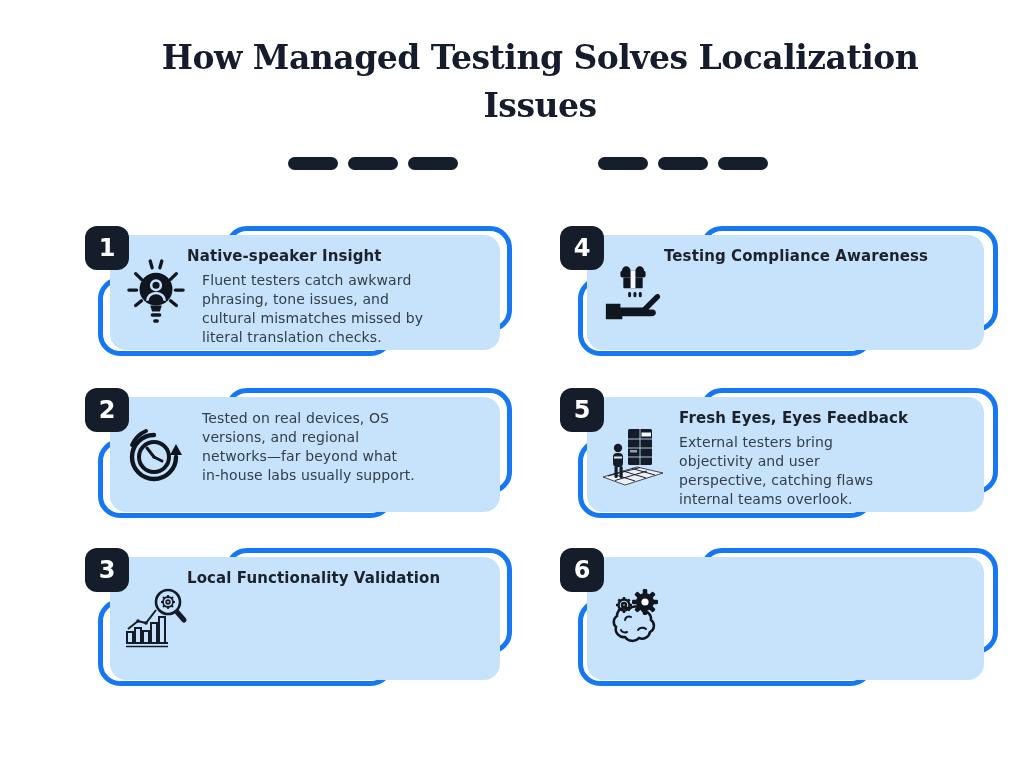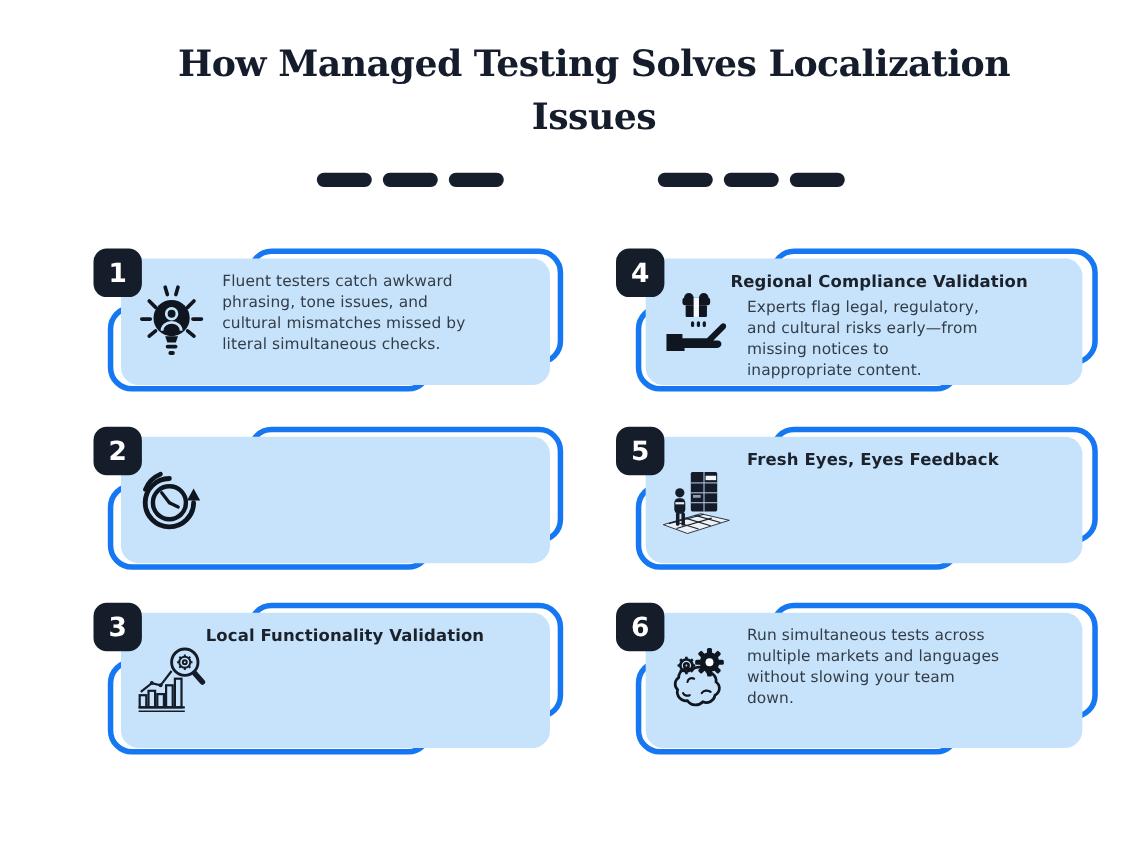--- a/index.html
+++ b/index.html
@@ -82,44 +82,49 @@
           </g>
           <circle cx="32" cy="33" r="17" fill="#10161F"></circle>
           <circle cx="32" cy="29" r="5" fill="none" stroke="#C7E3FB" stroke-width="2.6"></circle>
           <path d="M23 45 a9 8 0 0 1 18 0" fill="none" stroke="#C7E3FB" stroke-width="2.6"></path>
           <path d="M26 50 L38 50 L36 56 L28 56 Z" fill="#10161F"></path>
           <rect x="26.5" y="58" width="11" height="3.6" rx="1.8" fill="#10161F"></rect>
           <rect x="29" y="64" width="6" height="3.6" rx="1.8" fill="#10161F"></rect>
         </svg>
       </div>
       <div class="text">
+        <div class="card-title">Native-speaker Insight</div>
         <div class="card-body">Fluent testers catch awkward
 phrasing, tone issues, and
 cultural mismatches missed by
-literal simultaneous checks.</div>
+literal translation checks.</div>
       </div>
     </div>
   </div>
 
   <div class="card c2 indent">
     <div class="outline tr"></div>
     <div class="outline bl"></div>
     <div class="badge">2</div>
     <div class="fill">
       <div class="icon-wrap">
         <svg width="64" height="64" viewBox="0 0 64 64" fill="none">
           <circle cx="30" cy="34" r="15" stroke="#10161F" stroke-width="4"></circle>
           <line x1="30" y1="34" x2="23" y2="25" stroke="#10161F" stroke-width="3" stroke-linecap="round"></line>
           <line x1="30" y1="34" x2="38" y2="38" stroke="#10161F" stroke-width="3" stroke-linecap="round"></line>
           <path d="M30 12 A22 22 0 1 0 52 34" stroke="#10161F" stroke-width="4.4" stroke-linecap="round"></path>
           <path d="M8 22 A26 26 0 0 1 22 8" stroke="#10161F" stroke-width="4" stroke-linecap="round"></path>
           <polygon points="46,32 58,32 52,21" fill="#10161F"></polygon>
         </svg>
       </div>
       <div class="text">
+        <div class="card-body">Tested on real devices, OS
+versions, and regional
+networks—far beyond what
+in-house labs usually support.</div>
       </div>
     </div>
   </div>
 
   <div class="card c3 tall indent">
     <div class="outline tr"></div>
     <div class="outline bl"></div>
     <div class="badge">3</div>
     <div class="fill">
       <div class="icon-wrap">
@@ -170,25 +175,21 @@
           <rect x="19" y="8" width="26" height="7" rx="2" fill="#10161F"></rect>
           <rect x="22" y="15" width="20" height="11" rx="1" fill="#10161F"></rect>
           <rect x="29.5" y="8" width="5" height="18" fill="#F4F8FC"></rect>
           <rect x="27" y="30" width="3" height="5.5" rx="1.5" fill="#10161F"></rect>
           <rect x="32.5" y="30" width="3" height="5.5" rx="1.5" fill="#10161F"></rect>
           <rect x="38" y="30" width="3" height="5.5" rx="1.5" fill="#10161F"></rect>
           <path d="M4 42 L19 42 L19 46 L42 46 L55 33 C58 30 62 34 59 37 L48 48 L52 48 C57 48 57 55 51 55 L21 55 L21 58 L4 58 Z" fill="#10161F"></path>
         </svg>
       </div>
       <div class="text">
-        <div class="card-title">Regional Compliance Validation</div>
-        <div class="card-body">Experts flag legal, regulatory,
-and cultural risks early—from
-missing notices to
-inappropriate content.</div>
+        <div class="card-title">Testing Compliance Awareness</div>
       </div>
     </div>
   </div>
 
   <div class="card c5 col-r">
     <div class="outline tr"></div>
     <div class="outline bl"></div>
     <div class="badge">5</div>
     <div class="fill">
       <div class="icon-wrap">
@@ -212,20 +213,24 @@
           <rect x="29" y="27" width="7" height="2.5" fill="#8FA0B5"></rect>
           <circle cx="17" cy="25" r="4.2" fill="#141C29"></circle>
           <rect x="12" y="30" width="10" height="14" rx="4" fill="#141C29"></rect>
           <rect x="13" y="33.5" width="8" height="2" fill="#E8EDF2"></rect>
           <rect x="13.5" y="43" width="3.2" height="12" rx="1.5" fill="#141C29"></rect>
           <rect x="18.5" y="43" width="3.2" height="12" rx="1.5" fill="#141C29"></rect>
         </svg>
       </div>
       <div class="text">
         <div class="card-title">Fresh Eyes, Eyes Feedback</div>
+        <div class="card-body">External testers bring
+objectivity and user
+perspective, catching flaws
+internal teams overlook.</div>
       </div>
     </div>
   </div>
 
   <div class="card c6 col-r tall">
     <div class="outline tr"></div>
     <div class="outline bl"></div>
     <div class="badge">6</div>
     <div class="fill">
       <div class="icon-wrap">
@@ -258,21 +263,17 @@
           </g>
           <path d="M15 40 a7 7 0 0 1 1 -11 a8 8 0 0 1 12 -7 a9 9 0 0 1 14 2 a8 8 0 0 1 8 9 a7 7 0 0 1 -1 12 a8 8 0 0 1 -11 6 a9 9 0 0 1 -14 -1 a8 8 0 0 1 -9 -10 z" stroke="#10161F" stroke-width="2.5" fill="none"></path>
           <g stroke="#10161F" stroke-width="2" fill="none" stroke-linecap="round">
             <path d="M24 33 a4 4 0 0 1 6 -3"></path>
             <path d="M37 43 a5 4 0 0 1 8 -1"></path>
             <path d="M20 43 a4 3 0 0 0 6 2"></path>
           </g>
         </svg>
       </div>
       <div class="text">
-        <div class="card-body">Run simultaneous tests across
-multiple markets and languages
-without slowing your team
-down.</div>
       </div>
     </div>
   </div>
 
 </div>
 
 </body></html>

